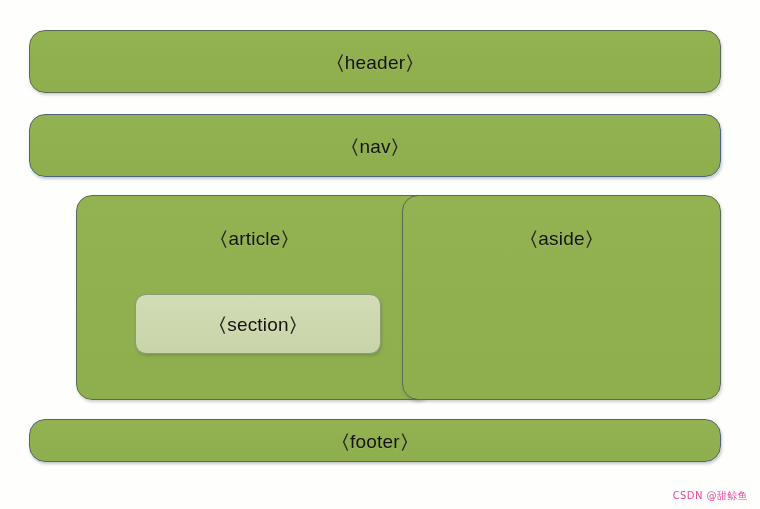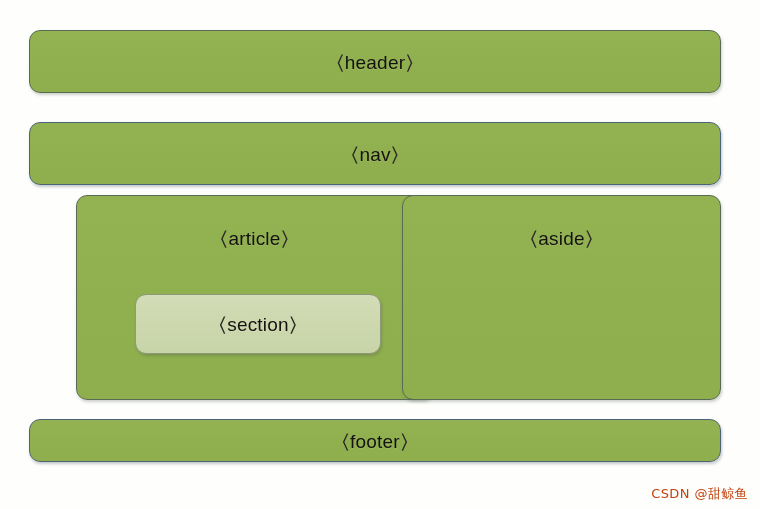--- a/index.html
+++ b/index.html
@@ -23,21 +23,21 @@
     height: 509px;
     background: #fefffd;
   }
 
   
   .block {
     position: absolute;
     box-sizing: border-box;
     background: linear-gradient(180deg, #93b252 0%, #90b04f 55%, #8fae4e 100%);
     border: 1px solid #5a6b53;
-    border-radius: 11px;
+    border-radius: 16px;
     box-shadow: 1px 2px 3px rgba(90, 100, 85, 0.30);
     display: flex;
     align-items: center;
     justify-content: center;
   }
 
   .block.nav-tone {
     border-color: #4c6378;
     box-shadow: 1px 2px 3px rgba(70, 85, 100, 0.32);
   }
@@ -65,21 +65,21 @@
   
   #header-block {
     left: 29px;
     top: 30px;
     width: 692px;
     height: 63px;
   }
 
   #nav-block {
     left: 29px;
-    top: 122px;
+    top: 114px;
     width: 692px;
     height: 63px;
   }
 
   #article-block {
     left: 29px;
     top: 195px;
     width: 357px;
     height: 205px;
     align-items: flex-start;
@@ -118,22 +118,22 @@
     left: 29px;
     top: 419px;
     width: 692px;
     height: 43px;
   }
 
   #watermark {
     position: absolute;
     right: 12px;
     bottom: 6px;
-    color: #c2410c;
-    font-size: 13px;
+    color: #ec4899;
+    font-size: 10px;
     letter-spacing: 0.4px;
     white-space: nowrap;
     font-family: "DejaVu Sans", "Liberation Sans", sans-serif;
   }
 </style>
 </head>
 <body>
 
 <div class="canvas">
 

